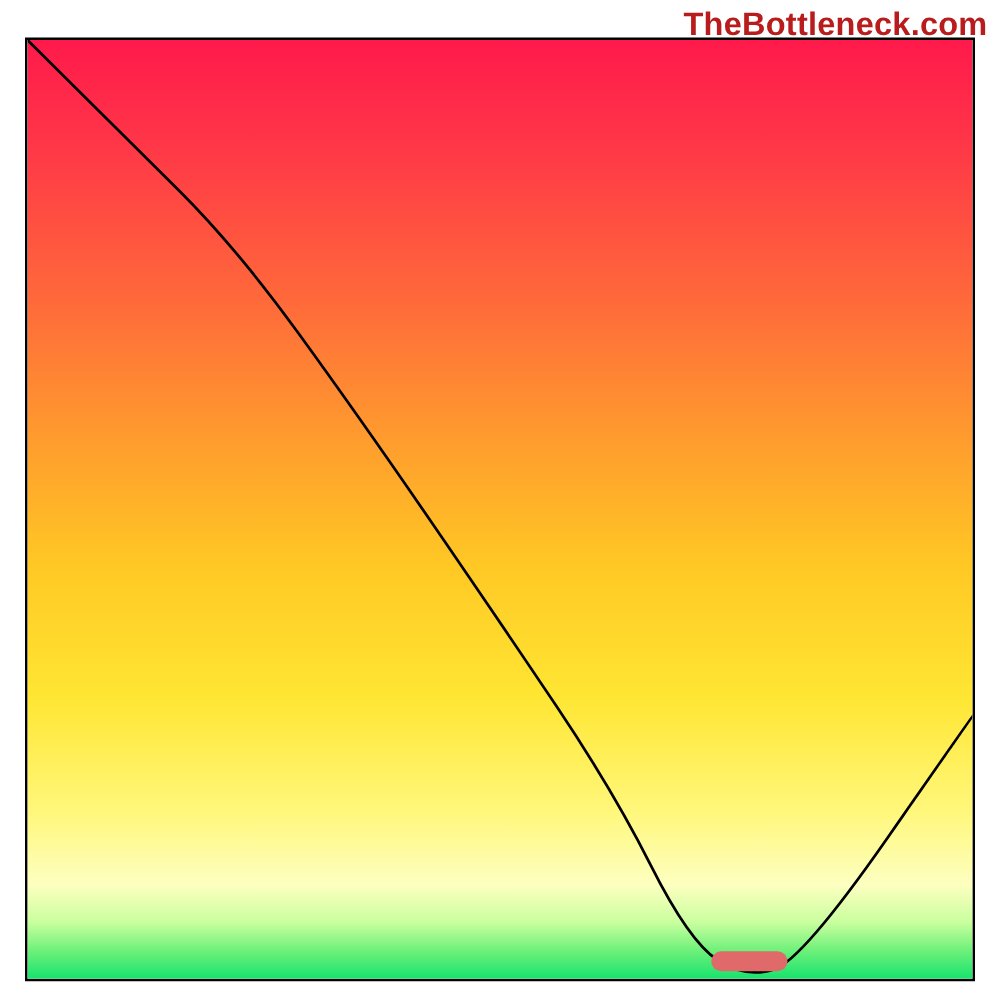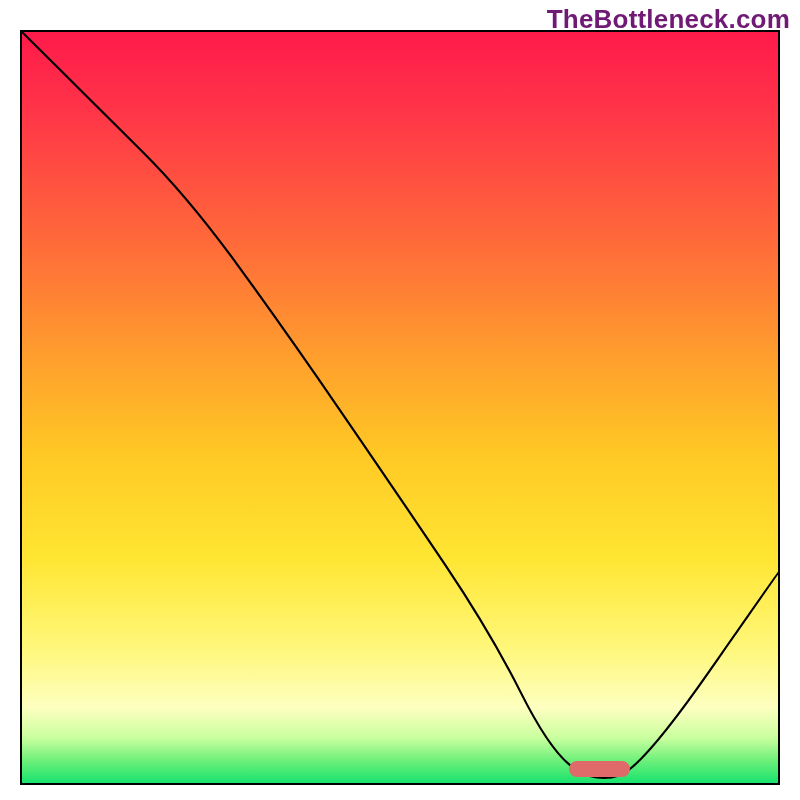--- a/index.html
+++ b/index.html
@@ -15,21 +15,21 @@
     position: relative;
     width: 800px;
     height: 800px;
   }
   .watermark {
     position: absolute;
     top: 4px;
     right: 10px;
     font-size: 26px;
     font-weight: bold;
-    color: #701a75;
+    color: #b91c1c;
     letter-spacing: 0.2px;
   }
   
   .plot-area {
     position: absolute;
     left: 20px;
     top: 30px;
     width: 760px;
     height: 755px;
     box-sizing: border-box;

